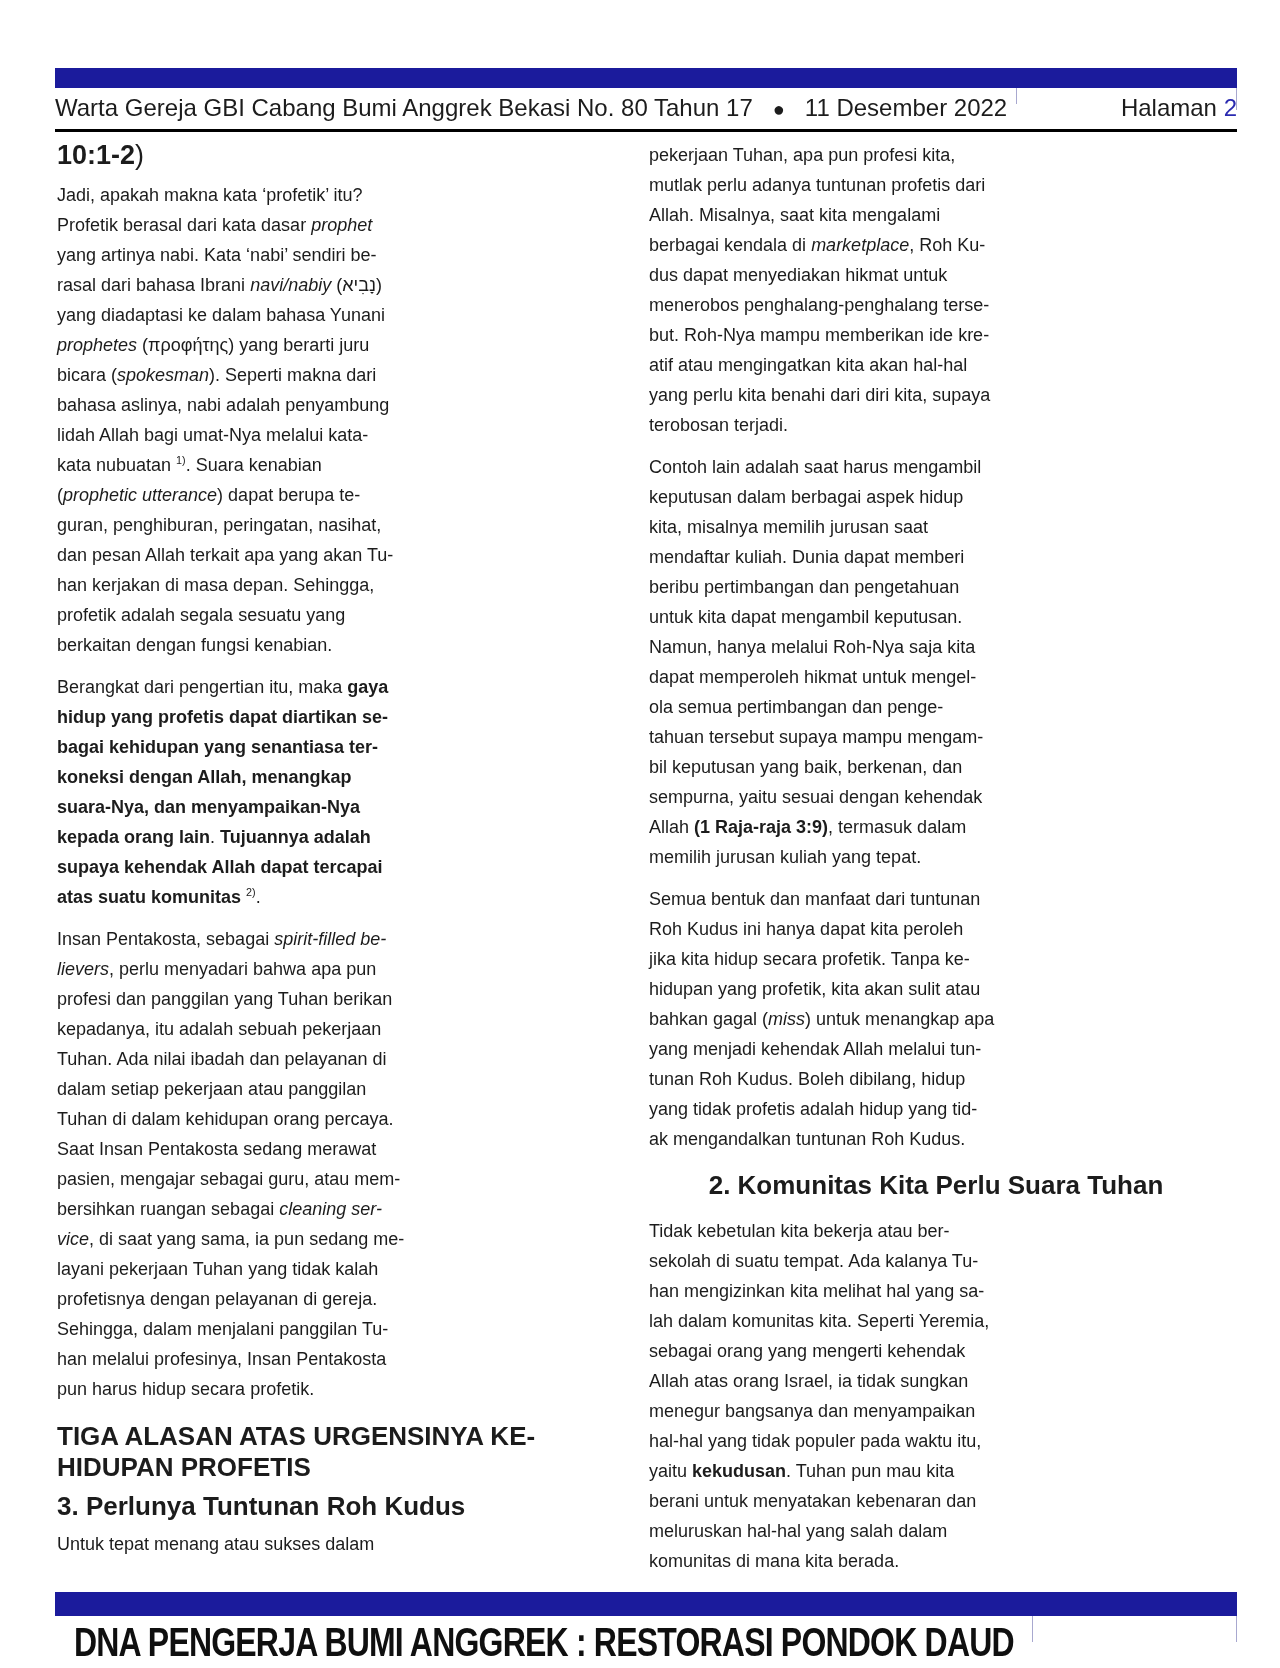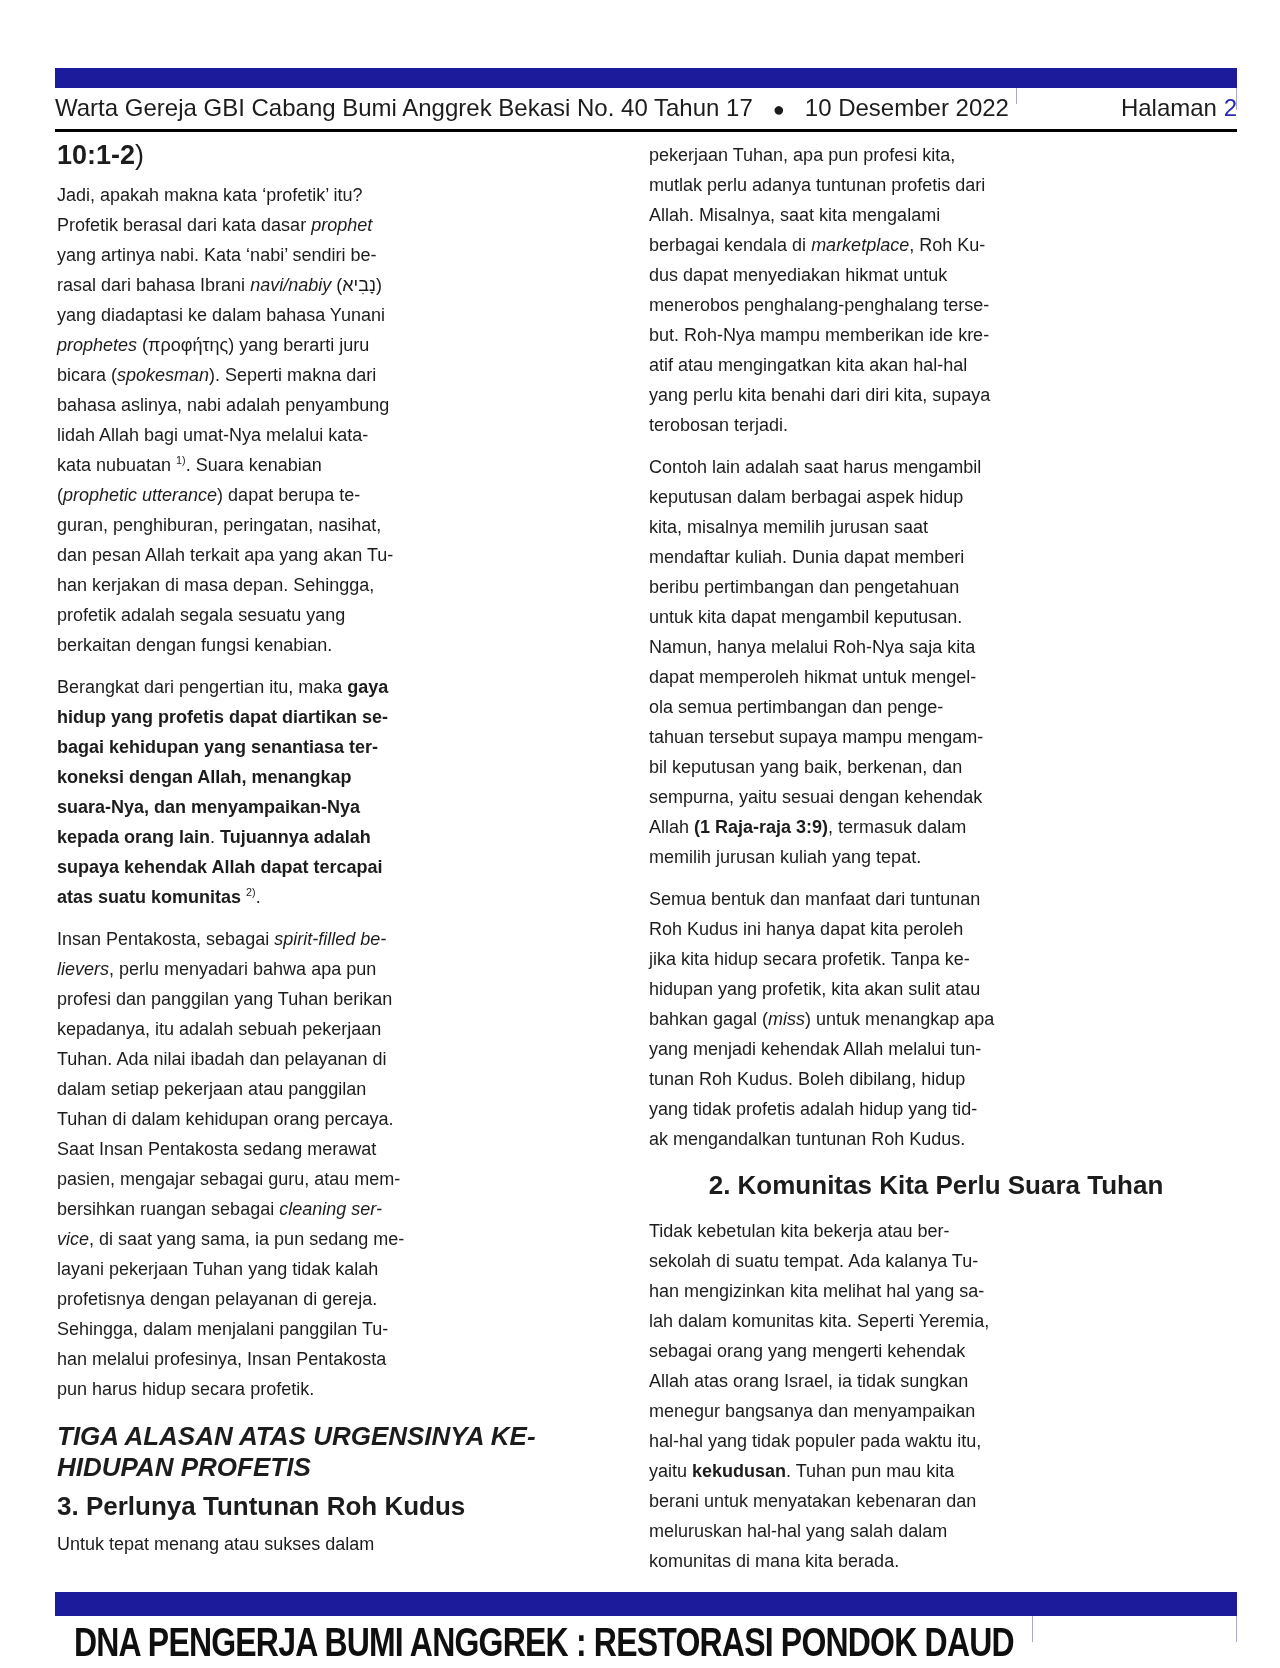--- a/index.html
+++ b/index.html
@@ -32,21 +32,20 @@
   .columns { position:absolute; left:57px; top:140px; width:1166px; display:flex; }
   .col-left  { width:552px; flex:0 0 552px; }
   .col-gap   { width:40px; flex:0 0 40px; }
   .col-right { width:574px; flex:0 0 574px; }
 
   .verse-ref { font-size:27px; line-height:31px; margin:0 0 9px; }
   p.body-par { font-size:18px; line-height:30px; margin:0 0 12px; }
   .section-heading {
     font-size:26px; line-height:31px; font-weight:bold;
     margin:17px 0 8px;
-    font-style:italic;
   }
   .sub-heading {
     font-size:26px; line-height:30px; font-weight:bold;
     margin:0 0 8px;
   }
   .sub-heading-2 {
     font-size:26px; line-height:30px; font-weight:bold;
     margin:16px 0 16px;
     text-align:center;
   }
@@ -67,21 +66,21 @@
 </style>
 </head>
 <body>
 
 <div class="page">
 
   <div class="topbar" style="background-color: rgb(27, 27, 156);"></div>
 
   <div class="header-row">
     <div class="header-left">
-      <span>Warta Gereja GBI Cabang Bumi Anggrek Bekasi No. 40 Tahun 17</span><span class="header-bullet">●</span><span>10 Desember 2022</span>
+      <span>Warta Gereja GBI Cabang Bumi Anggrek Bekasi No. 80 Tahun 17</span><span class="header-bullet">●</span><span>11 Desember 2022</span>
     </div>
     <div class="header-page">
       <span>Halaman</span>
       <span class="num" style="color: rgb(42, 42, 176);">2</span>
     </div>
   </div>
 
   <div class="rule"></div>
   <div class="hairline hl-header-mid"></div>
   <div class="hairline hl-header-right"></div>

